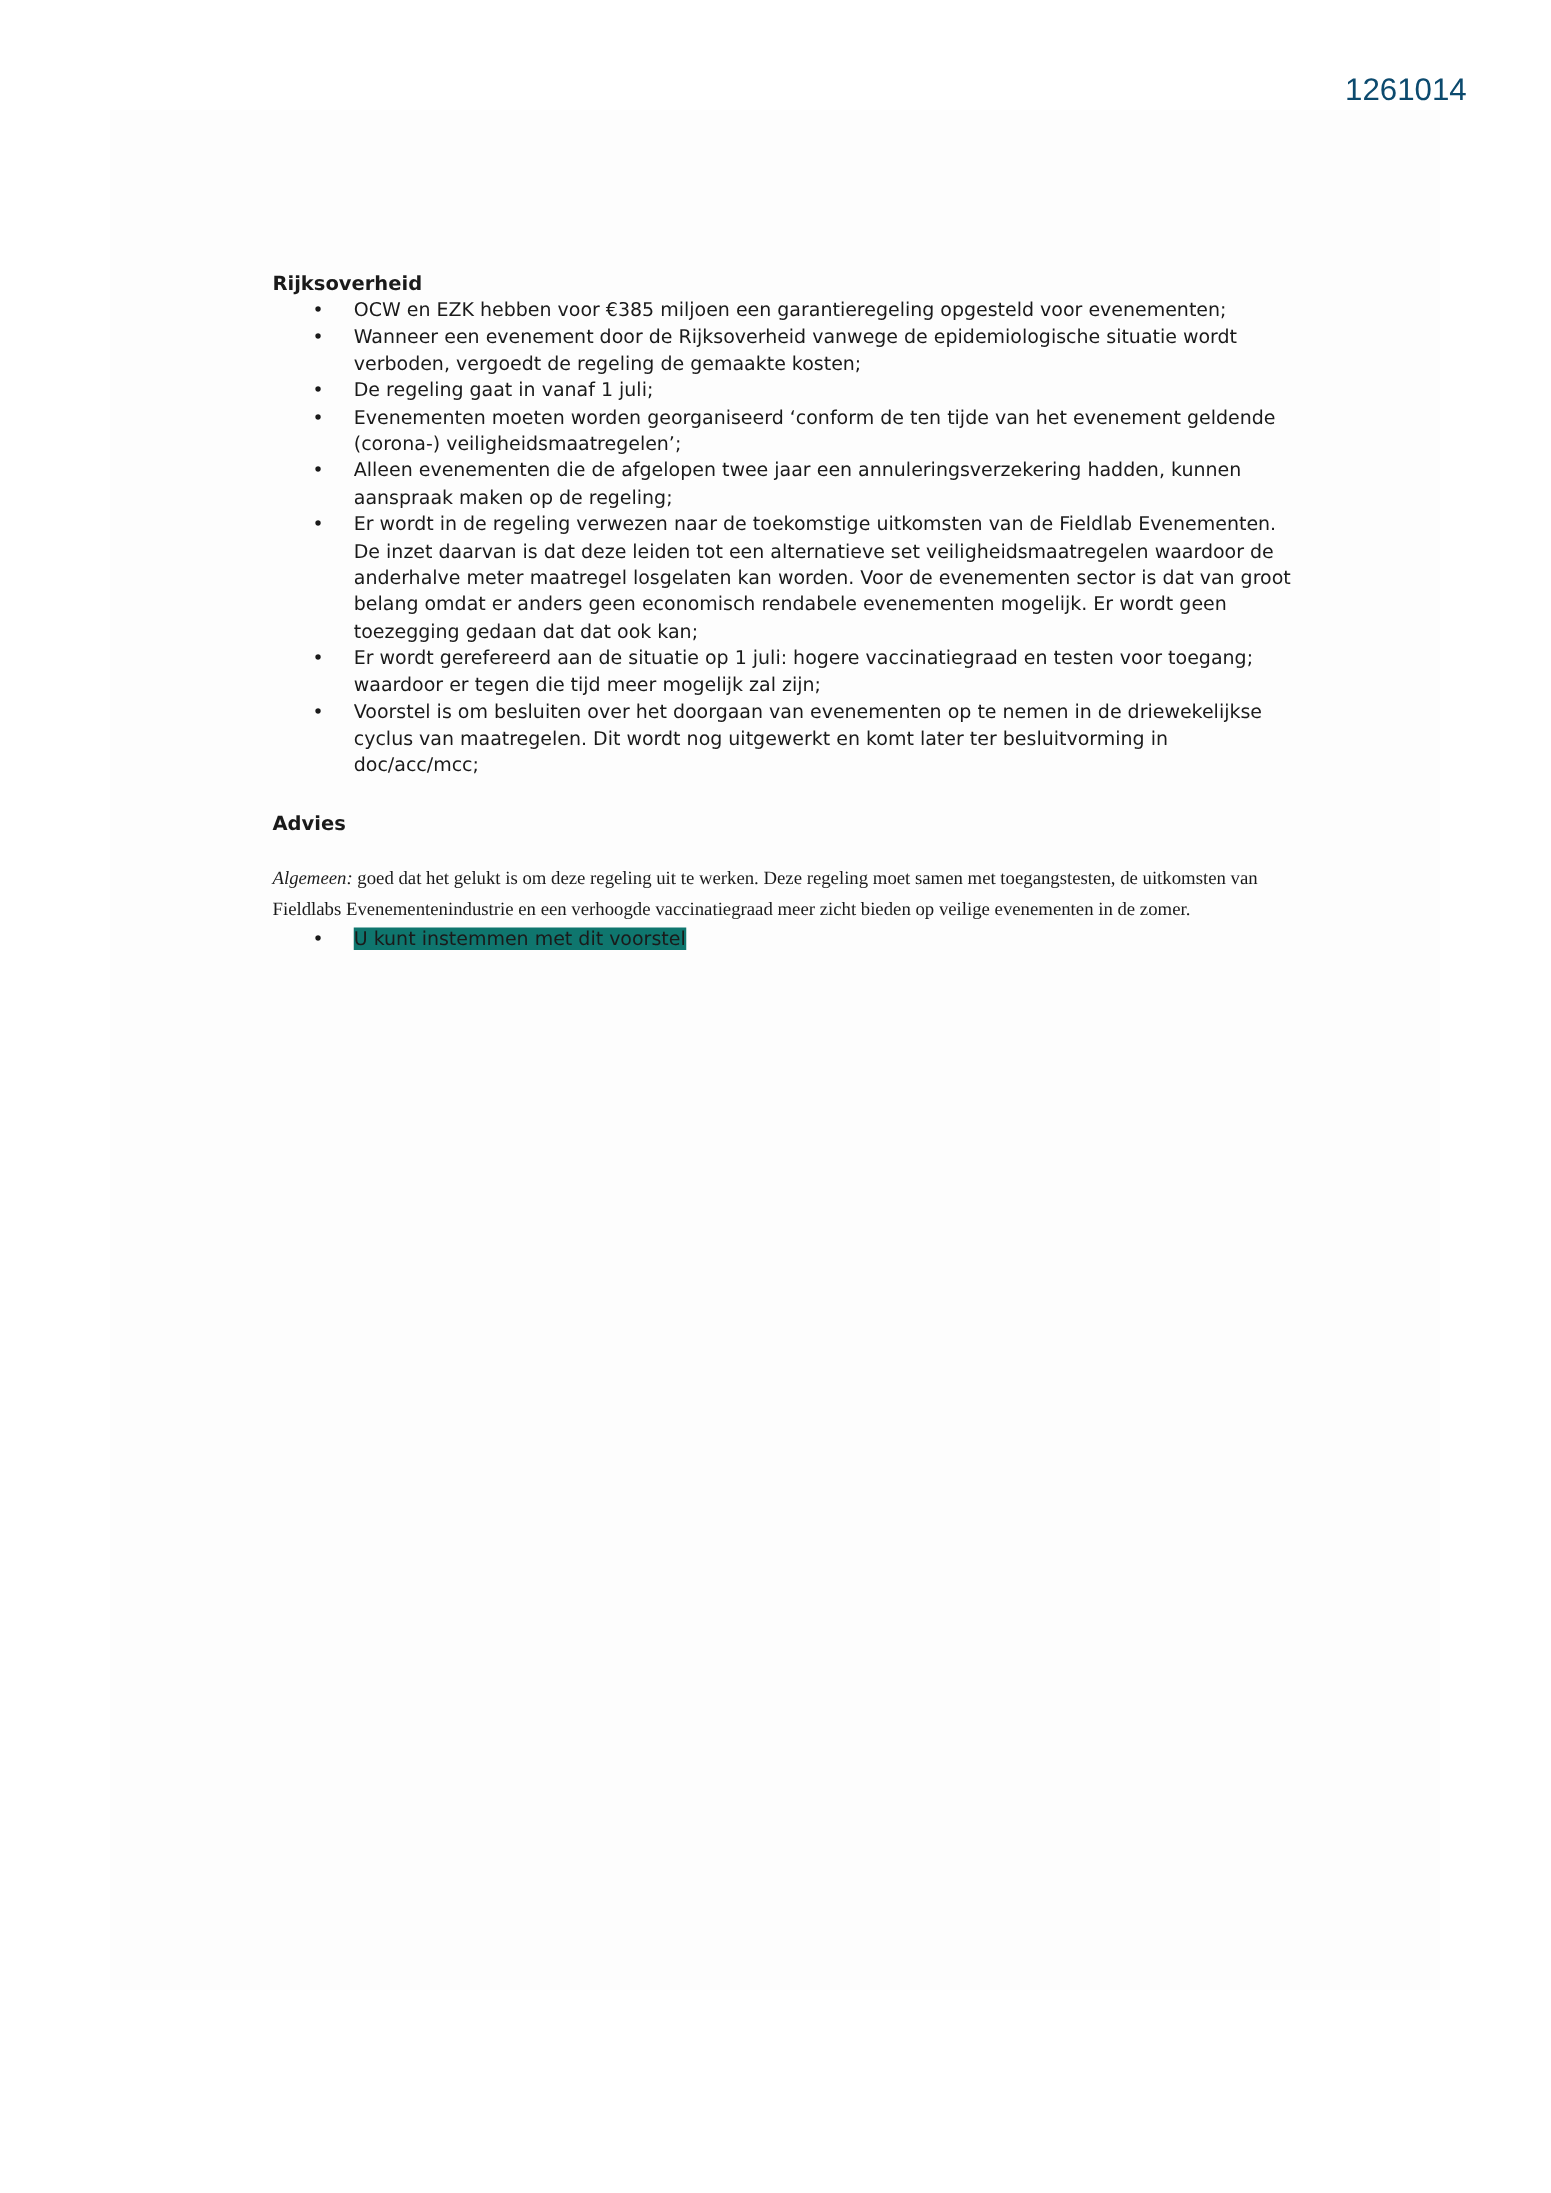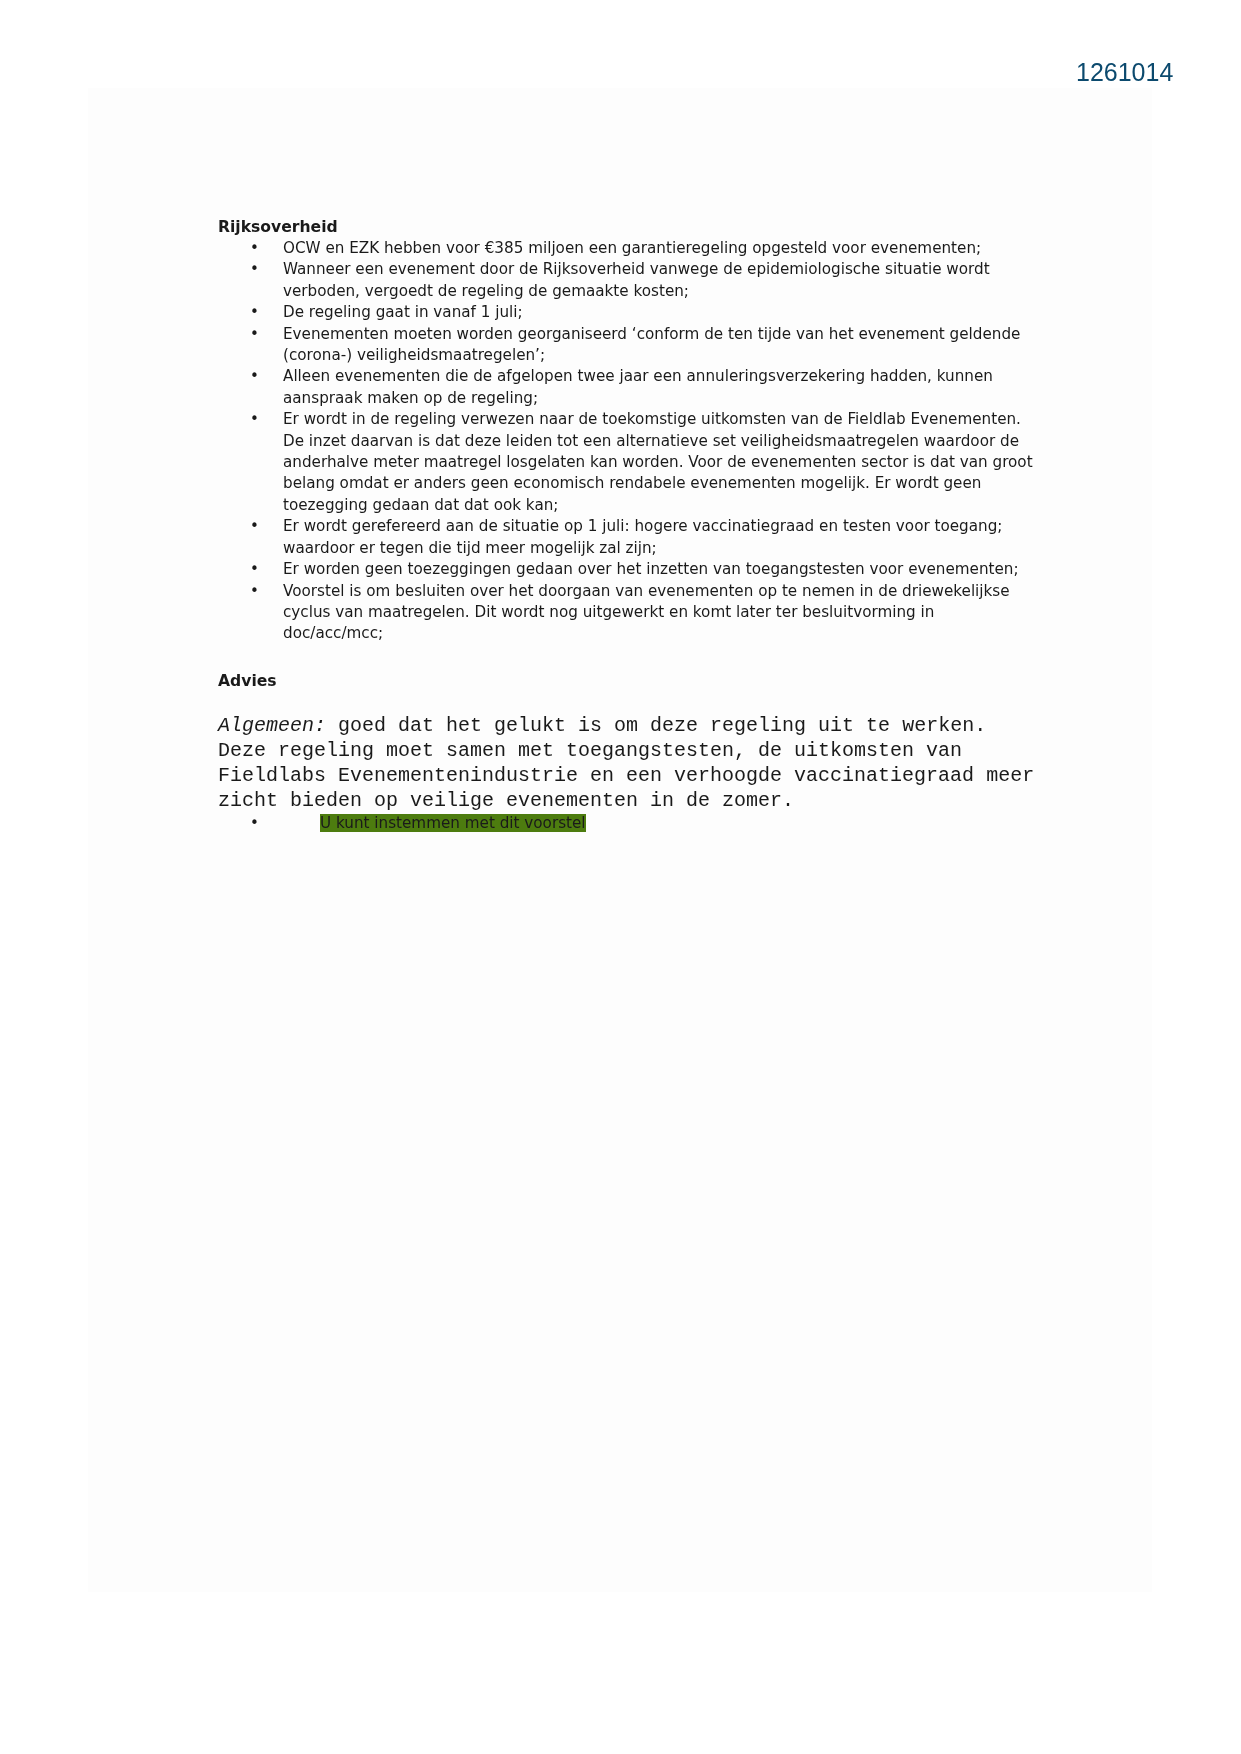--- a/index.html
+++ b/index.html
@@ -26,26 +26,26 @@
     list-style: none; margin: 0; padding: 0;
   }
   ul.bullets li {
     position: relative; padding-left: 65px;
   }
   ul.bullets li::before {
     content: "\2022"; position: absolute; left: 32px; top: 0; font-size: 15px;
   }
   .sec-advies { margin-top: 26px; }
   .advies-para {
-    font-family: Liberation Mono, monospace; font-size: 20px; line-height: 25px;
+    font-family: Liberation Serif, serif; font-size: 15px; line-height: 25px;
     margin: 21px 0 0 0;
   }
   .advies-para .lead { font-style: italic; }
   .hl-list { margin-top: 14px; }
-  .hl { background: #4d7c0f; margin-left: 37px; }
+  .hl { background: #0f766e; }
   .sec-achter { margin-top: 32px; }
   .plain { margin: 0; line-height: 20px; }
 </style>
 </head>
 <body>
 
 <div class="doc-id">1261014</div>
 
 <div class="page-scan"></div>
 
@@ -54,21 +54,20 @@
   <section>
     <h2 class="heading">Rijksoverheid</h2>
     <ul class="bullets">
       <li>OCW en EZK hebben voor €385 miljoen een garantieregeling opgesteld voor evenementen;</li>
       <li>Wanneer een evenement door de Rijksoverheid vanwege de epidemiologische situatie wordt verboden, vergoedt de regeling de gemaakte kosten;</li>
       <li>De regeling gaat in vanaf 1 juli;</li>
       <li>Evenementen moeten worden georganiseerd ‘conform de ten tijde van het evenement geldende (corona-) veiligheidsmaatregelen’;</li>
       <li>Alleen evenementen die de afgelopen twee jaar een annuleringsverzekering hadden, kunnen aanspraak maken op de regeling;</li>
       <li>Er wordt in de regeling verwezen naar de toekomstige uitkomsten van de Fieldlab Evenementen. De inzet daarvan is dat deze leiden tot een alternatieve set veiligheidsmaatregelen waardoor de anderhalve meter maatregel losgelaten kan worden. Voor de evenementen sector is dat van groot belang omdat er anders geen economisch rendabele evenementen mogelijk. Er wordt geen toezegging gedaan dat dat ook kan;</li>
       <li>Er wordt gerefereerd aan de situatie op 1 juli: hogere vaccinatiegraad en testen voor toegang; waardoor er tegen die tijd meer mogelijk zal zijn;</li>
-      <li>Er worden geen toezeggingen gedaan over het inzetten van toegangstesten voor evenementen;</li>
       <li>Voorstel is om besluiten over het doorgaan van evenementen op te nemen in de driewekelijkse cyclus van maatregelen. Dit wordt nog uitgewerkt en komt later ter besluitvorming in doc/acc/mcc;</li>
     </ul>
   </section>
 
   <section class="sec-advies">
     <h2 class="heading">Advies</h2>
     <p class="advies-para"><span class="lead">Algemeen:</span><span> goed dat het gelukt is om deze regeling uit te werken. Deze regeling moet samen met toegangstesten, de uitkomsten van Fieldlabs Evenementenindustrie en een verhoogde vaccinatiegraad meer zicht bieden op veilige evenementen in de zomer.</span></p>
     <ul class="bullets hl-list">
       <li><span class="hl">U kunt instemmen met dit voorstel</span></li>
     </ul>

